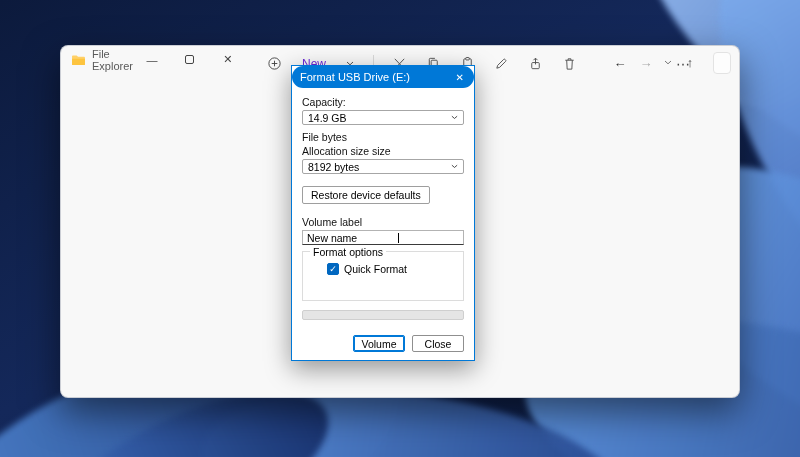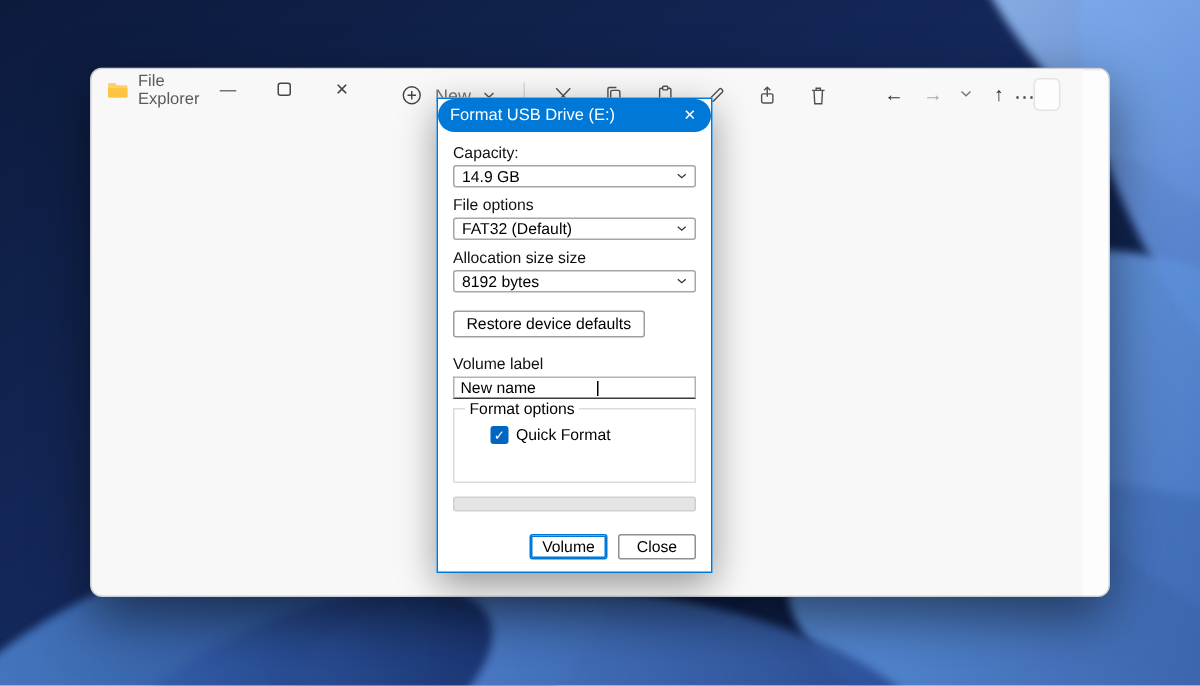--- a/index.html
+++ b/index.html
@@ -19,21 +19,21 @@
             box-shadow:0 14px 36px rgba(0,0,0,.5);
             display:flex; }
   .titlebar { height:27px; flex:0 0 27px; display:flex; align-items:center; justify-content:space-between; padding-left:10px; }
   .title-left { display:flex; align-items:center; gap:6px; font-size:11px; color:#5a5a5a; }
   .win-controls { display:flex; height:100%; }
   .win-btn { width:38px; height:100%; display:flex; align-items:center; justify-content:center;
              font-size:11px; color:#454545; cursor:default; }
   .max-glyph { width:9px; height:9px; border:1px solid #454545; border-radius:2px; }
 
   .toolbar { height:35px; flex:0 0 35px; display:flex; align-items:center; padding:0 12px; gap:4px; position:relative; }
-  .new-btn { display:flex; align-items:center; gap:8px; font-size:12px; color:#737373; padding:4px 8px; border-radius:4px; }
+  .new-btn { display:flex; align-items:center; gap:20px; font-size:12px; color:#6d28d9; padding:4px 8px; border-radius:4px; }
   .tb-sep { width:1px; height:18px; background:#d9d9d9; margin:0 7px; }
   .tb-icon { width:30px; height:26px; display:flex; align-items:center; justify-content:center; border-radius:4px; }
   .more-btn { position:absolute; left:424px; top:7px; width:24px; height:22px; display:flex; align-items:center;
               justify-content:center; font-size:14px; color:#444; }
 
   .navrow { height:33px; flex:0 0 33px; display:flex; align-items:center; padding:0 15px; gap:10px;
             font-size:13px; color:#303030; }
   .nav-glyph { width:16px; text-align:center; }
   .disabled { color:#a9a9a9; }
   .addressbar { flex:1; height:22px; margin-left:5px; background:#fdfdfd;
@@ -197,29 +197,21 @@
       <div class="lbl">Capacity:</div>
       <div class="combo">
         <span>14.9 GB</span>
         <span>
           <svg viewBox="0 0 8 5" width="7" height="5">
               <path d="M1 1l3 2.6L7 1" fill="none" stroke="#333"></path>
             </svg>
         </span>
       </div>
 
-      <div class="lbl">File options</div>
-      <div class="combo">
-        <span>FAT32 (Default)</span>
-        <span>
-          <svg viewBox="0 0 8 5" width="7" height="5">
-              <path d="M1 1l3 2.6L7 1" fill="none" stroke="#333"></path>
-            </svg>
-        </span>
-      </div>
+      <div class="lbl">File bytes</div>
 
       <div class="lbl">Allocation size size</div>
       <div class="combo last">
         <span>8192 bytes</span>
         <span>
           <svg viewBox="0 0 8 5" width="7" height="5">
               <path d="M1 1l3 2.6L7 1" fill="none" stroke="#333"></path>
             </svg>
         </span>
       </div>

